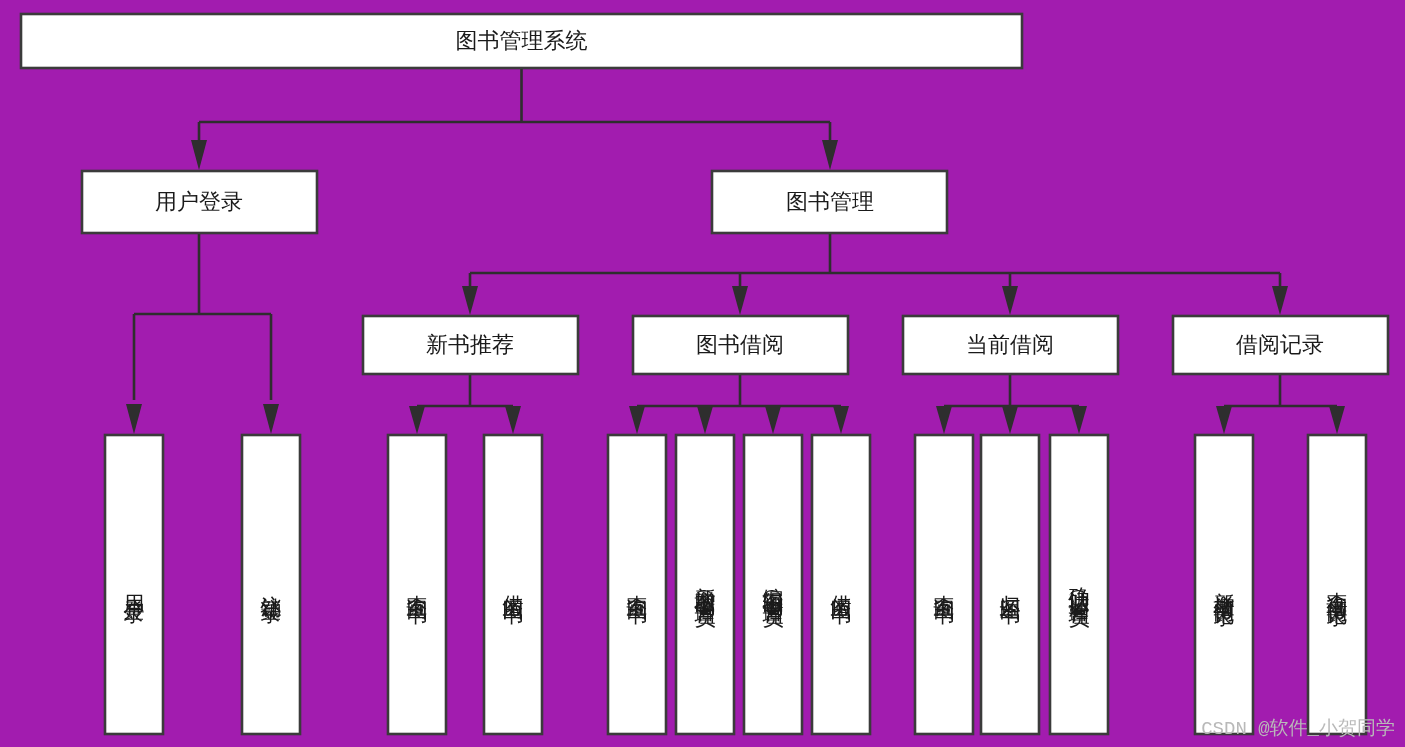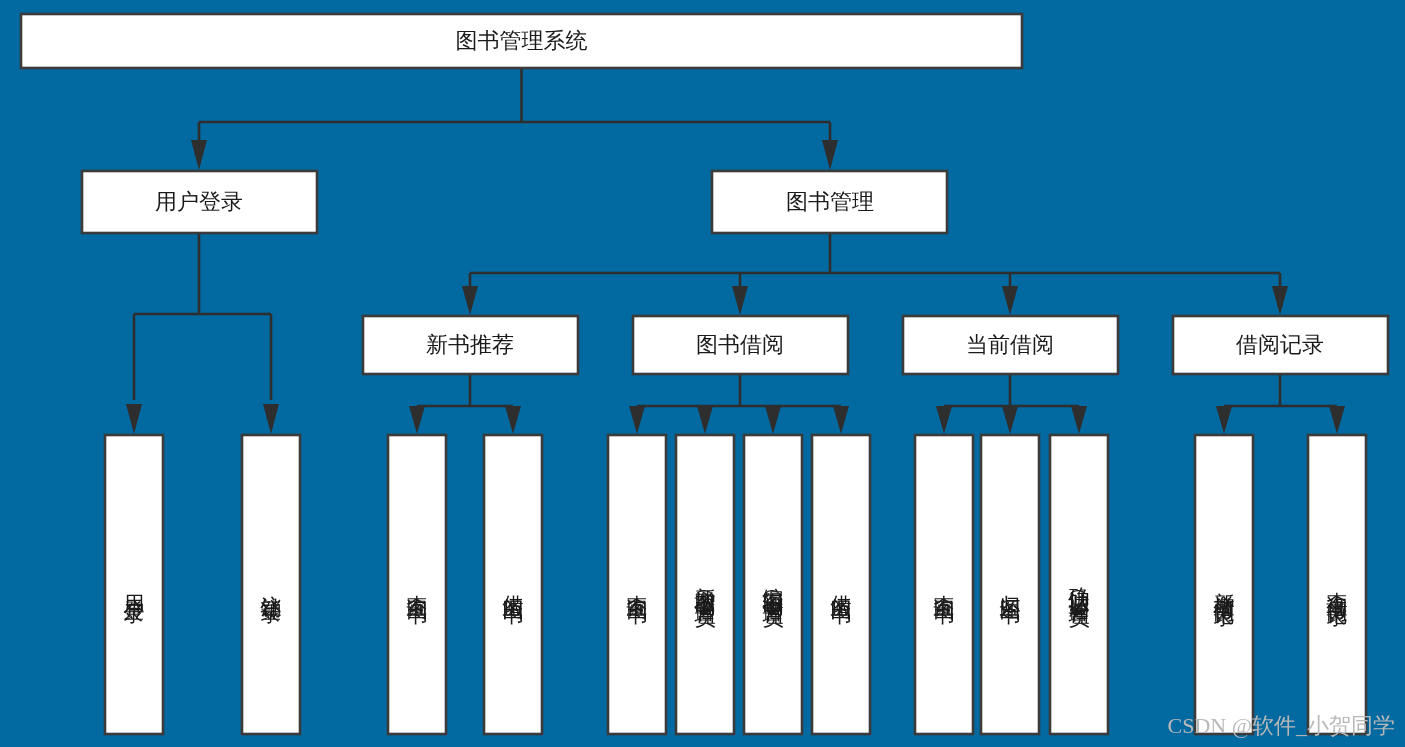--- a/index.html
+++ b/index.html
@@ -11,21 +11,21 @@
   body {
     width: 1405px;
     height: 747px;
     font-family: "DejaVu Sans", "Liberation Sans", sans-serif;
     overflow: hidden;
   }
   #diagram-root {
     position: relative;
     width: 1405px;
     height: 747px;
-    background: #0369a1;
+    background: #a21caf;
   }
   svg.diagram-svg {
     position: absolute;
     left: 0;
     top: 0;
     width: 1405px;
     height: 747px;
     display: block;
   }
   .node-box {
@@ -58,22 +58,22 @@
     text-orientation: upright;
     glyph-orientation-vertical: 0deg;
     letter-spacing: 3px;
     text-anchor: middle;
     dominant-baseline: central;
   }
   .watermark {
     position: absolute;
     right: 10px;
     bottom: 6px;
-    font-family: Liberation Serif, serif;
-    font-size: 22px;
+    font-family: Liberation Mono, monospace;
+    font-size: 19px;
     color: #b9b9b9;
     white-space: nowrap;
     user-select: none;
   }
 </style>
 </head>
 <body>
 
 <div id="diagram-root">
 

